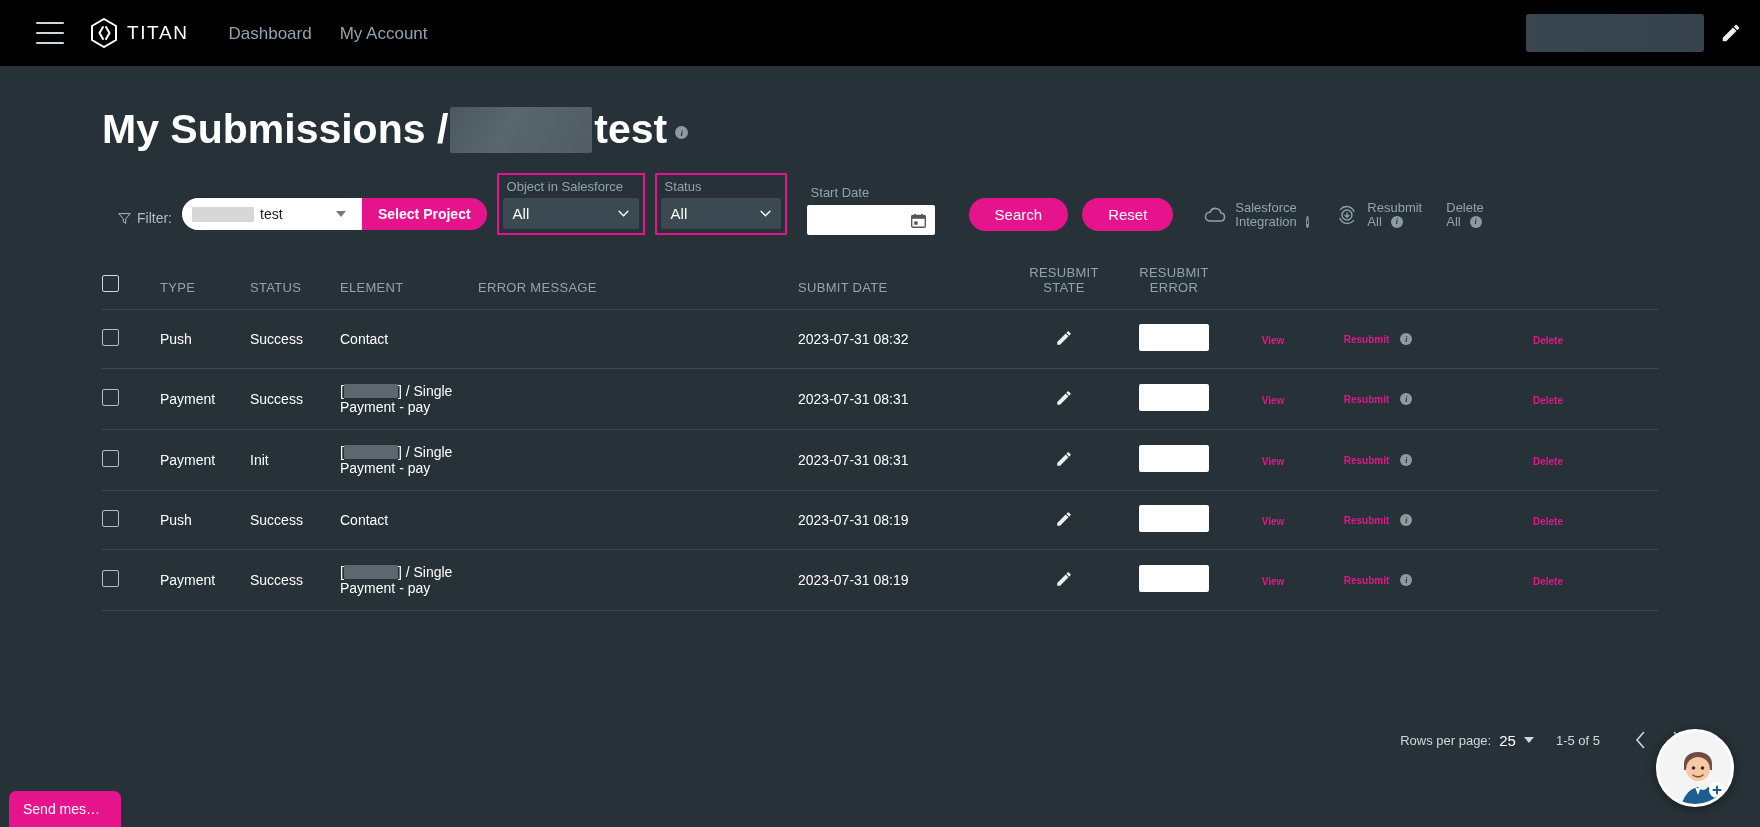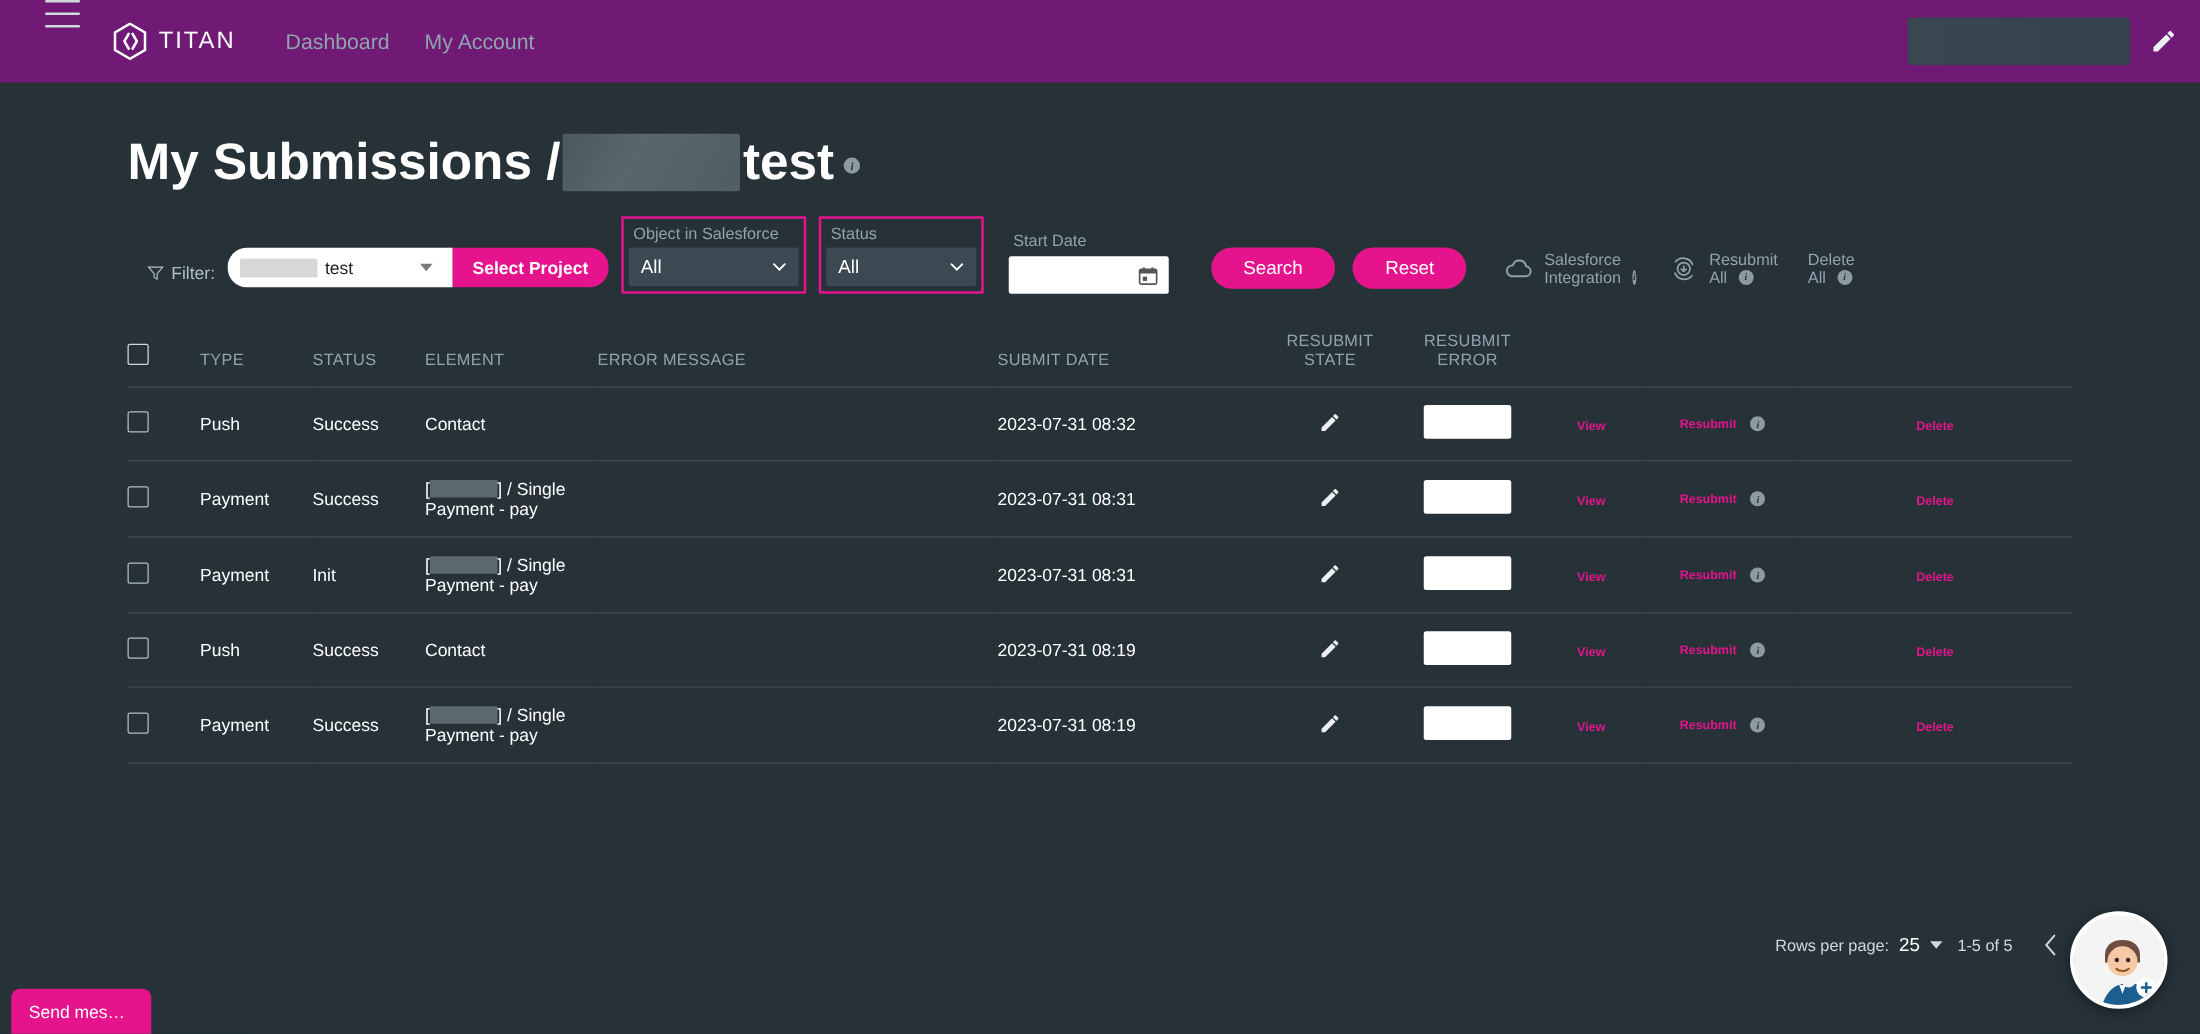--- a/index.html
+++ b/index.html
@@ -6,22 +6,23 @@
   html, body {
     width: 1760px; height: 827px;
     background: #263238;
     font-family: "Liberation Sans", sans-serif;
     overflow: hidden;
   }
 
   
   .topbar {
     height: 66px;
-    background: #701a75;
+    background: #000000;
     display: flex;
+    align-items: center;
     padding: 0 20px;
     position: relative;
   }
   .hamburger {
     width: 28px; height: 22px;
     display: flex; flex-direction: column; justify-content: space-between;
     margin-left: 16px; margin-right: 26px;
     cursor: pointer;
   }
   .hamburger span { display: block; height: 2px; background: #cfd8dc; border-radius: 1px; }
@@ -203,22 +204,22 @@
   }
 
   .link {
     color: #e6148c; font-size: 10px; font-weight: bold; cursor: pointer;
     display: inline-block;
   }
   .link-wrap { display: flex; align-items: center; justify-content: center; gap: 6px; }
 
   
   .footer {
-    position: absolute; right: 76px; bottom: 62px;
-    display: flex; align-items: center; gap: 12px;
+    position: absolute; right: 76px; bottom: 78px;
+    display: flex; align-items: center; gap: 22px;
     color: #cfd8dc; font-size: 13px;
   }
   .rpp { display: flex; align-items: center; gap: 8px; }
   .rpp-val { color: #ffffff; font-size: 15px; }
   .rpp-caret {
     width: 0; height: 0;
     border-left: 5px solid transparent; border-right: 5px solid transparent;
     border-top: 6px solid #cfd8dc;
   }
   .range { color: #cfd8dc; font-size: 13px; }

